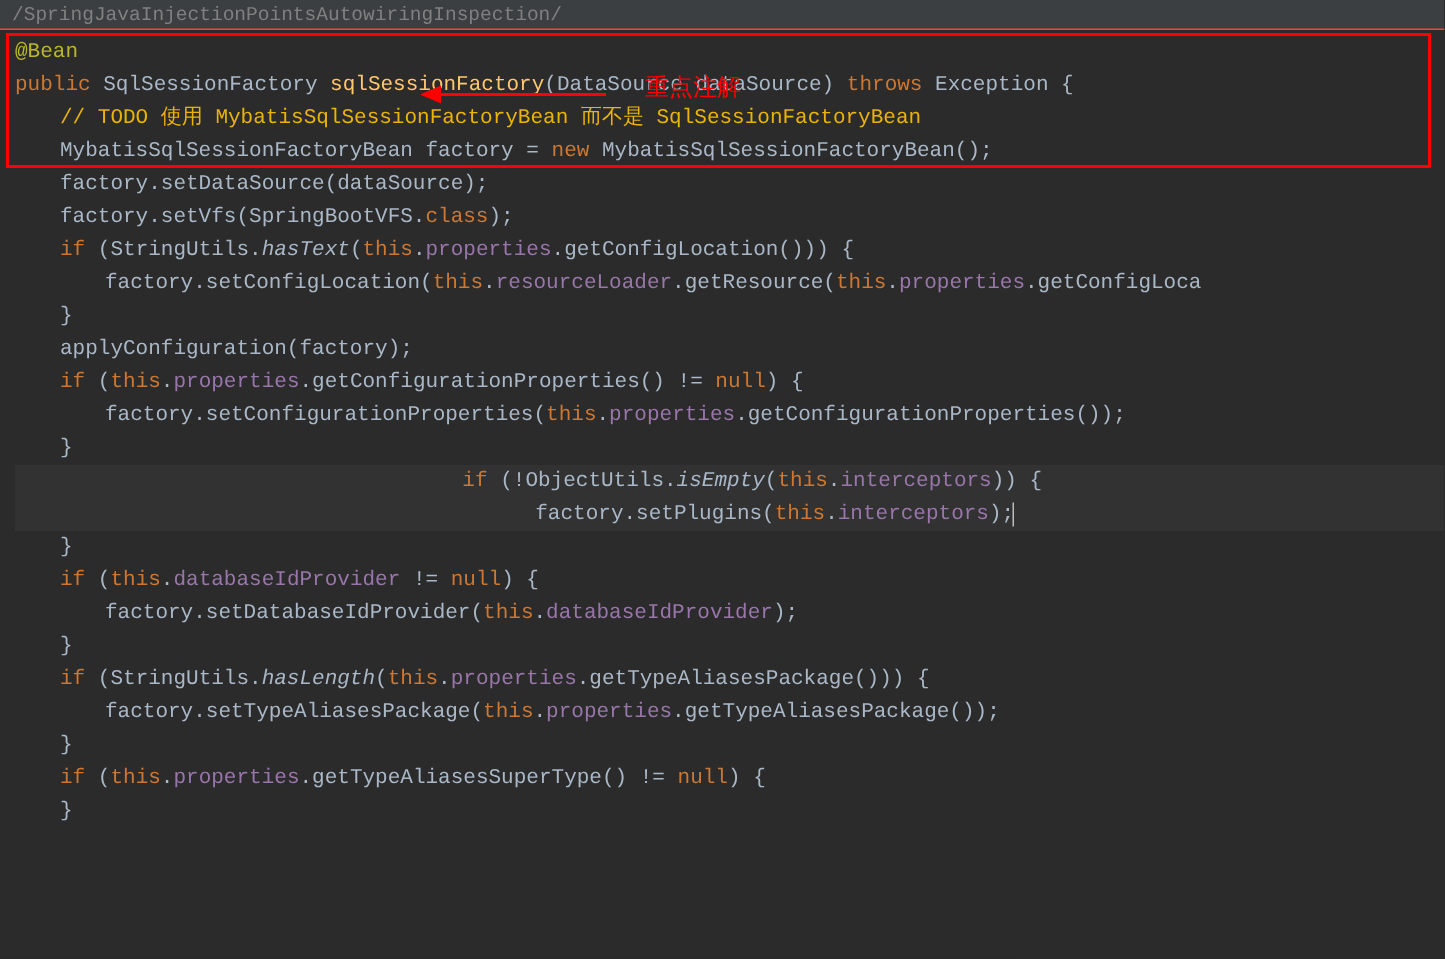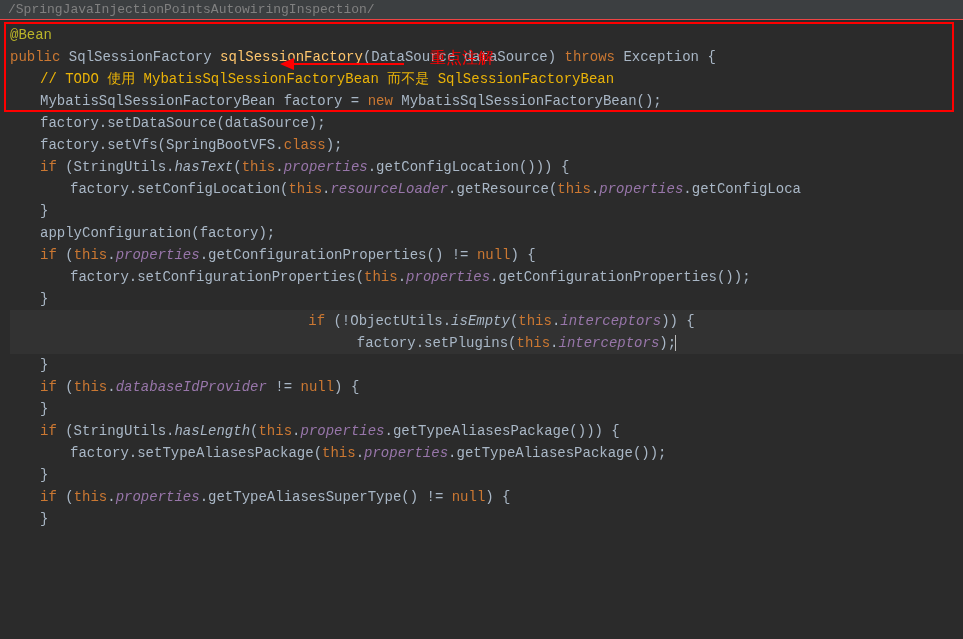--- a/index.html
+++ b/index.html
@@ -76,21 +76,21 @@
     }
     .line-highlight {
       background: #323232;
       text-align: center;
     }
     .annotation { color: #bbb529; }
     .keyword { color: #cc7832; margin-top: 36px; }
     .type { color: #a9b7c6; }
     .method-decl { color: #ffc66d; }
     .static-method { color: #a9b7c6; font-style: italic; }
-    .field { color: #9876aa; font-style: italic; }
+    .field { color: #9876aa; }
     .comment { color: #eab308; }
     .paren { color: #a9b7c6; }
     .ident { color: #a9b7c6; }
     .caret {
       border-left: 1px solid #bbbbbb;
       margin-left: -1px;
     }
     .indent1 { padding-left: 30px; }
     .indent2 { padding-left: 60px; }
   </style>
@@ -114,19 +114,20 @@
   <div class="line indent2"><span>factory.setConfigLocation(</span><span class="keyword">this</span><span>.</span><span class="field">resourceLoader</span><span>.getResource(</span><span class="keyword">this</span><span>.</span><span class="field">properties</span><span>.getConfigLoca</span></div>
   <div class="line indent1"><span>}</span></div>
   <div class="line indent1"><span>applyConfiguration(factory);</span></div>
   <div class="line indent1"><span class="keyword">if</span><span> (</span><span class="keyword">this</span><span>.</span><span class="field">properties</span><span>.getConfigurationProperties() != </span><span class="keyword">null</span><span>) {</span></div>
   <div class="line indent2"><span>factory.setConfigurationProperties(</span><span class="keyword">this</span><span>.</span><span class="field">properties</span><span>.getConfigurationProperties());</span></div>
   <div class="line indent1"><span>}</span></div>
   <div class="line indent1 line-highlight"><span class="keyword">if</span><span> (!ObjectUtils.</span><span class="static-method">isEmpty</span><span>(</span><span class="keyword">this</span><span>.</span><span class="field">interceptors</span><span>)) {</span></div>
   <div class="line indent2 line-highlight"><span>factory.setPlugins(</span><span class="keyword">this</span><span>.</span><span class="field">interceptors</span><span>);</span><span class="caret"></span></div>
   <div class="line indent1"><span>}</span></div>
   <div class="line indent1"><span class="keyword">if</span><span> (</span><span class="keyword">this</span><span>.</span><span class="field">databaseIdProvider</span><span> != </span><span class="keyword">null</span><span>) {</span></div>
+  <div class="line indent2"><span>factory.setDatabaseIdProvider(</span><span class="keyword">this</span><span>.</span><span class="field">databaseIdProvider</span><span>);</span></div>
   <div class="line indent1"><span>}</span></div>
   <div class="line indent1"><span class="keyword">if</span><span> (StringUtils.</span><span class="static-method">hasLength</span><span>(</span><span class="keyword">this</span><span>.</span><span class="field">properties</span><span>.getTypeAliasesPackage())) {</span></div>
   <div class="line indent2"><span>factory.setTypeAliasesPackage(</span><span class="keyword">this</span><span>.</span><span class="field">properties</span><span>.getTypeAliasesPackage());</span></div>
   <div class="line indent1"><span>}</span></div>
   <div class="line indent1"><span class="keyword">if</span><span> (</span><span class="keyword">this</span><span>.</span><span class="field">properties</span><span>.getTypeAliasesSuperType() != </span><span class="keyword">null</span><span>) {</span></div>
   <div class="line indent1"><span>}</span></div>
 </div>
 
 </body></html>

